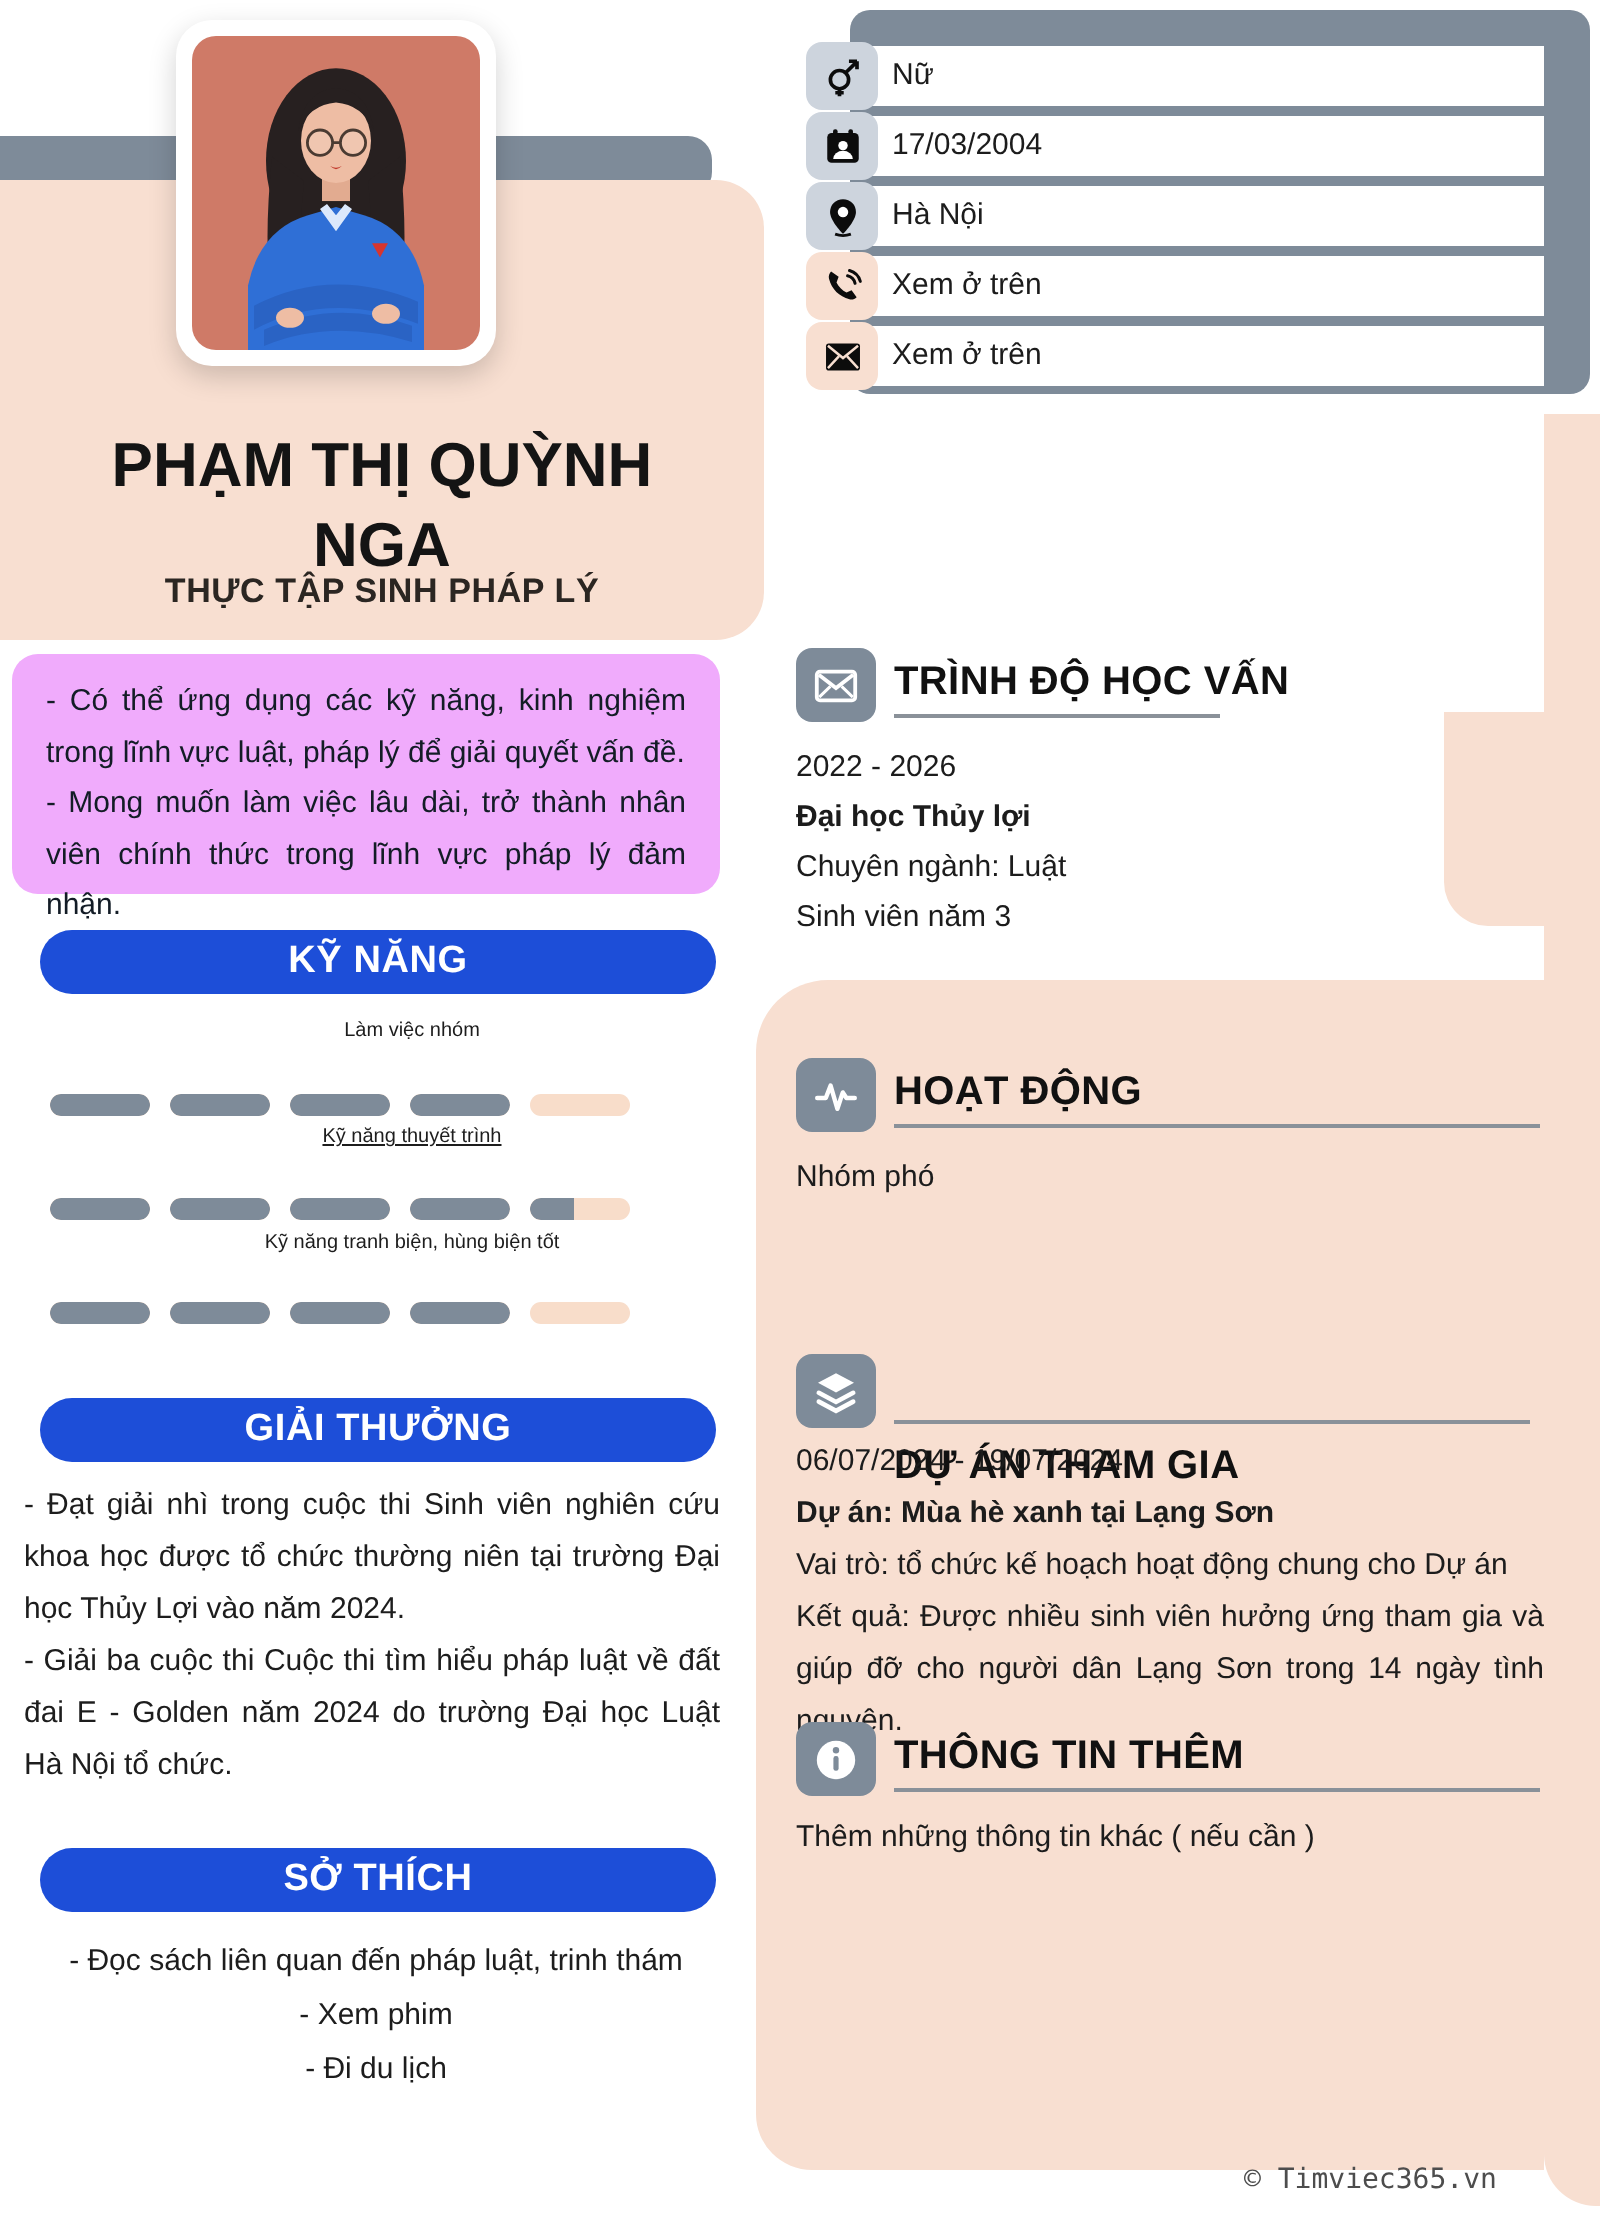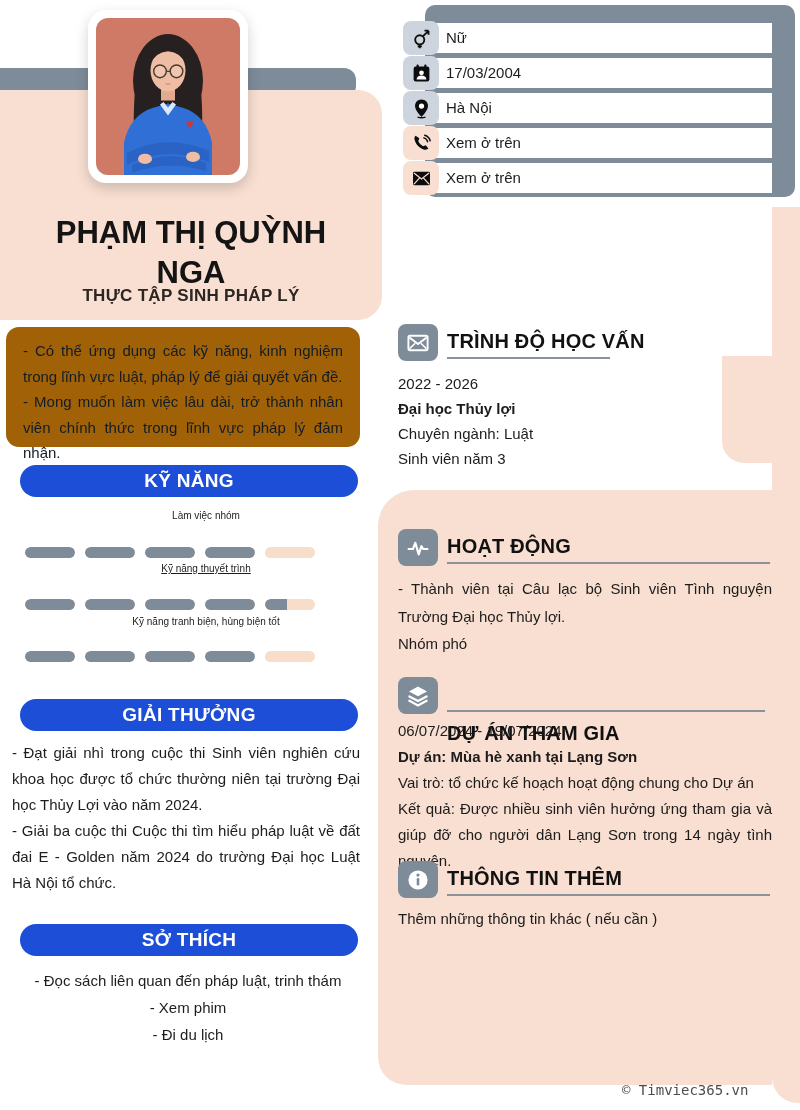--- a/index.html
+++ b/index.html
@@ -17,21 +17,21 @@
   .edu-tab{left:722px;top:356px;width:50px;height:107px;background:#f8dfd1;border-radius:0 0 0 22px;z-index:0;}
   .main-panel{left:378px;top:490px;width:394px;height:595px;background:#f8dfd1;border-radius:36px 0 0 28px;z-index:0;}
   
   .photo-card{left:88px;top:10px;width:160px;height:173px;background:#fff;border-radius:18px;z-index:3;
     box-shadow:0 5px 14px rgba(0,0,0,.18);padding:8px;box-sizing:border-box;}
   .photo-card svg{display:block;width:144px;height:157px;border-radius:12px;}
   
   .name{left:0;top:193px;width:382px;text-align:center;font-size:31px;font-weight:bold;line-height:40px;color:#141414;z-index:3;margin-top:20px;}
   .job-title{left:0;top:286px;width:382px;text-align:center;font-size:17px;font-weight:bold;color:#2b2622;letter-spacing:.3px;z-index:3;}
   
-  .intro-box{left:6px;top:327px;width:354px;height:120px;background:#a16207;border-radius:13px;z-index:3;
+  .intro-box{left:6px;top:327px;width:354px;height:120px;background:#f0abfc;border-radius:13px;z-index:3;
     box-sizing:border-box;padding:11px 17px 0 17px;font-size:15px;line-height:25.5px;color:#131c26;text-align:justify;}
   .intro-box p{margin:0;}
   
   .pill{left:20px;width:338px;height:32px;background:#1d4ed8;border-radius:16px;color:#fff;
     font-size:19px;font-weight:bold;text-align:center;line-height:32px;letter-spacing:.3px;z-index:2;}
   .pill-skills{top:465px;} .pill-awards{top:699px;} .pill-hobbies{top:924px;}
   
   .skill-label{left:16px;width:380px;text-align:center;font-size:10px;color:#1d1d1d;}
   .sl-0{top:510px;} .sl-1{top:563px;text-decoration:underline;} .sl-2{top:616px;}
   .skill-bar{left:25px;display:flex;gap:10px;}
@@ -238,21 +238,20 @@
 </div>
 
 <div class="abs sec-chip chip-act">
   <svg viewBox="0 0 24 24">
       <path d="M2.6 13 h4.3 l2.4 -6.2 3.4 11.6 2.7 -8.2 1.8 2.8 h4.2" fill="none" stroke="#fff" stroke-width="2.2" stroke-linecap="round" stroke-linejoin="round"></path>
     </svg>
 </div>
 <div class="abs sec-title title-act">HOẠT ĐỘNG</div>
 <div class="abs sec-rule rule-act"></div>
 <div class="abs sec-text act-lines">
-  <div>- Thành viên tại Câu lạc bộ Sinh viên Tình nguyện Trường Đại học Thủy lợi.</div>
   <div>Nhóm phó</div>
 </div>
 
 <div class="abs sec-chip chip-prj">
   <svg viewBox="0 0 24 24">
       <path d="M12 2.6 L21 7.4 12 12.2 3 7.4 Z" fill="#fff"></path>
       <path d="M3.4 12.4 L12 17 20.6 12.4" stroke="#fff" stroke-width="2.3" fill="none" stroke-linecap="round"></path>
       <path d="M3.4 16.8 L12 21.4 20.6 16.8" stroke="#fff" stroke-width="2.3" fill="none" stroke-linecap="round"></path>
     </svg>
 </div>

